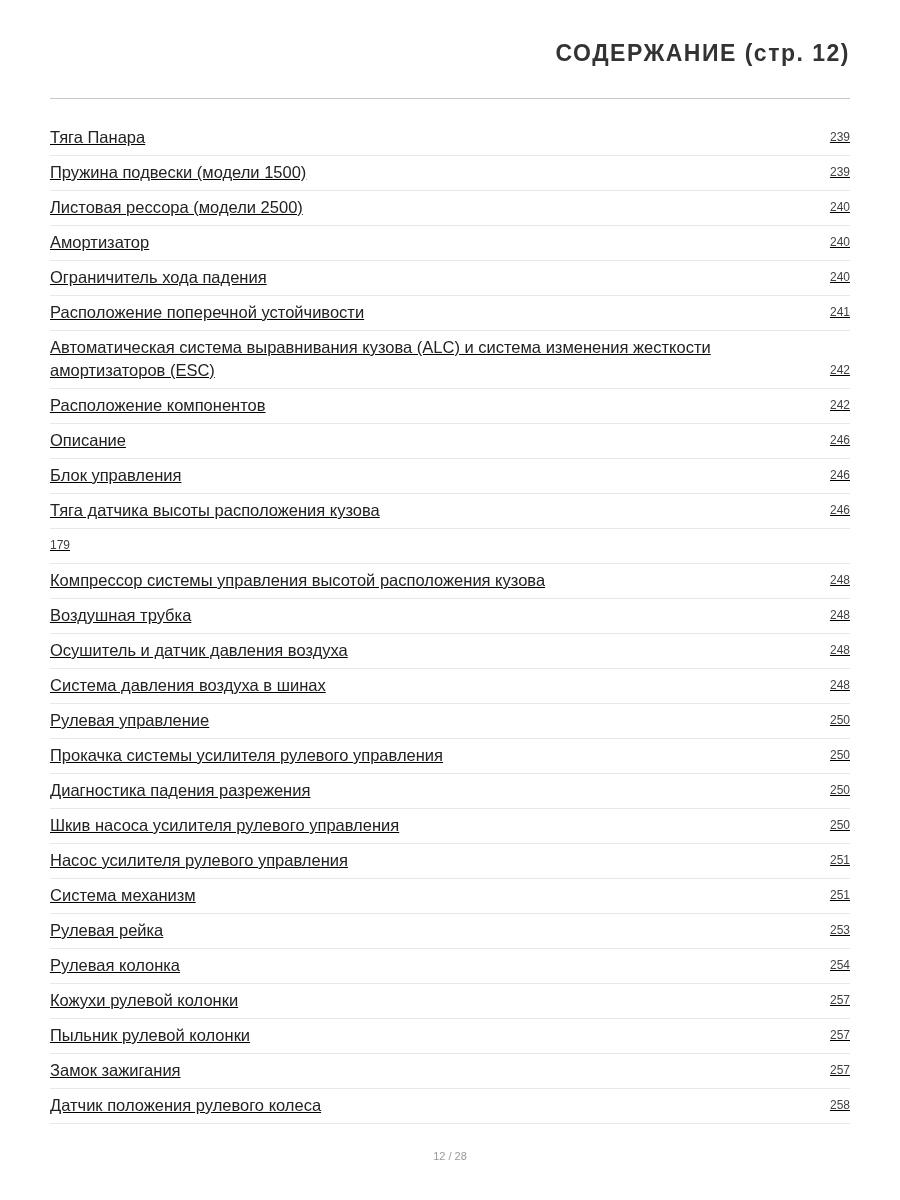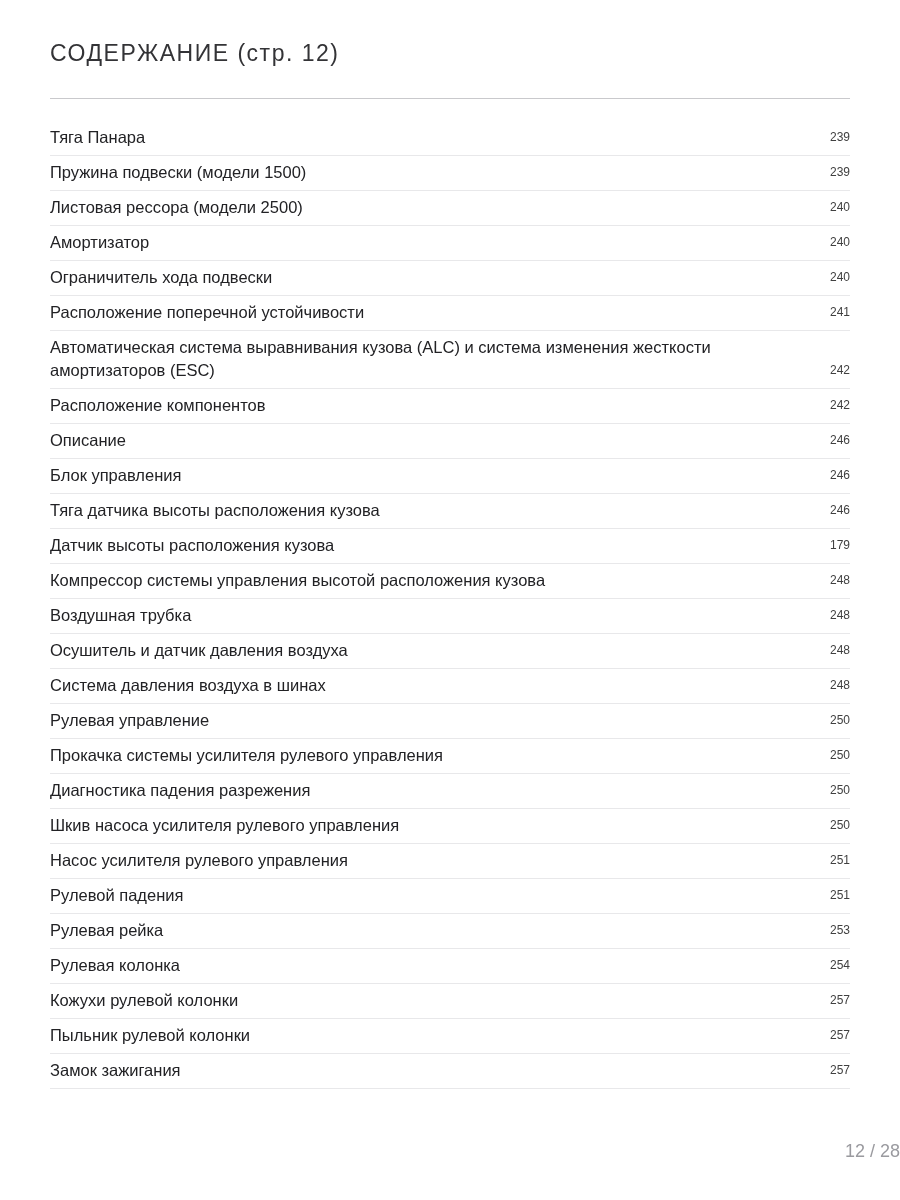--- a/index.html
+++ b/index.html
@@ -12,35 +12,35 @@
     height: 1200px;
     margin: 0 auto;
     background: #ffffff;
     padding: 0 50px;
     overflow: hidden;
   }
 
   .page-title {
     margin: 0;
     padding-top: 40px;
-    text-align: left;
+    text-align: right;
     font-size: 23px;
-    font-weight: 400;
+    font-weight: 700;
     letter-spacing: 1.5px;
     color: #333336;
   }
 
   .title-divider {
     margin-top: 31px;
     border: none;
     border-bottom: 1px solid #c9c9cc;
     height: 0;
   }
 
-  .toc-list { margin-top: 22px; }
+  .toc-list { margin-top: 22px; text-decoration: underline; }
 
   .toc-row {
     display: flex;
     justify-content: space-between;
     align-items: flex-end;
     gap: 28px;
     padding: 5px 0 6px 0;
     border-bottom: 1px solid #e8e8ea;
   }
 
@@ -55,22 +55,22 @@
     line-height: 23px;
     color: #404040;
     flex-shrink: 0;
   }
 
   .page-footer {
     position: absolute;
     left: 0;
     right: 0;
     bottom: 38px;
-    text-align: right;
-    font-size: 18px;
+    text-align: center;
+    font-size: 11px;
     color: #9a9a9f;
     margin-top: 36px;
   }
 </style>
 </head>
 <body>
 
 <div class="page">
 
   <h1 class="page-title">СОДЕРЖАНИЕ (стр. 12)</h1>
@@ -88,21 +88,21 @@
       </div>
       <div class="toc-row">
         <span class="toc-title">Листовая рессора (модели 2500)</span>
         <span class="toc-page">240</span>
       </div>
       <div class="toc-row">
         <span class="toc-title">Амортизатор</span>
         <span class="toc-page">240</span>
       </div>
       <div class="toc-row">
-        <span class="toc-title">Ограничитель хода подвески</span>
+        <span class="toc-title">Ограничитель хода падения</span>
         <span class="toc-page">240</span>
       </div>
       <div class="toc-row">
         <span class="toc-title">Расположение поперечной устойчивости</span>
         <span class="toc-page">241</span>
       </div>
       <div class="toc-row">
         <span class="toc-title">Автоматическая система выравнивания кузова (ALC) и система изменения жесткости амортизаторов (ESC)</span>
         <span class="toc-page">242</span>
       </div>
@@ -116,21 +116,20 @@
       </div>
       <div class="toc-row">
         <span class="toc-title">Блок управления</span>
         <span class="toc-page">246</span>
       </div>
       <div class="toc-row">
         <span class="toc-title">Тяга датчика высоты расположения кузова</span>
         <span class="toc-page">246</span>
       </div>
       <div class="toc-row">
-        <span class="toc-title">Датчик высоты расположения кузова</span>
         <span class="toc-page">179</span>
       </div>
       <div class="toc-row">
         <span class="toc-title">Компрессор системы управления высотой расположения кузова</span>
         <span class="toc-page">248</span>
       </div>
       <div class="toc-row">
         <span class="toc-title">Воздушная трубка</span>
         <span class="toc-page">248</span>
       </div>
@@ -156,21 +155,21 @@
       </div>
       <div class="toc-row">
         <span class="toc-title">Шкив насоса усилителя рулевого управления</span>
         <span class="toc-page">250</span>
       </div>
       <div class="toc-row">
         <span class="toc-title">Насос усилителя рулевого управления</span>
         <span class="toc-page">251</span>
       </div>
       <div class="toc-row">
-        <span class="toc-title">Рулевой падения</span>
+        <span class="toc-title">Система механизм</span>
         <span class="toc-page">251</span>
       </div>
       <div class="toc-row">
         <span class="toc-title">Рулевая рейка</span>
         <span class="toc-page">253</span>
       </div>
       <div class="toc-row">
         <span class="toc-title">Рулевая колонка</span>
         <span class="toc-page">254</span>
       </div>
@@ -179,17 +178,21 @@
         <span class="toc-page">257</span>
       </div>
       <div class="toc-row">
         <span class="toc-title">Пыльник рулевой колонки</span>
         <span class="toc-page">257</span>
       </div>
       <div class="toc-row">
         <span class="toc-title">Замок зажигания</span>
         <span class="toc-page">257</span>
       </div>
+      <div class="toc-row">
+        <span class="toc-title">Датчик положения рулевого колеса</span>
+        <span class="toc-page">258</span>
+      </div>
     </div>
 
   <div class="page-footer">12 / 28</div>
 
 </div>
 
 </body></html>

